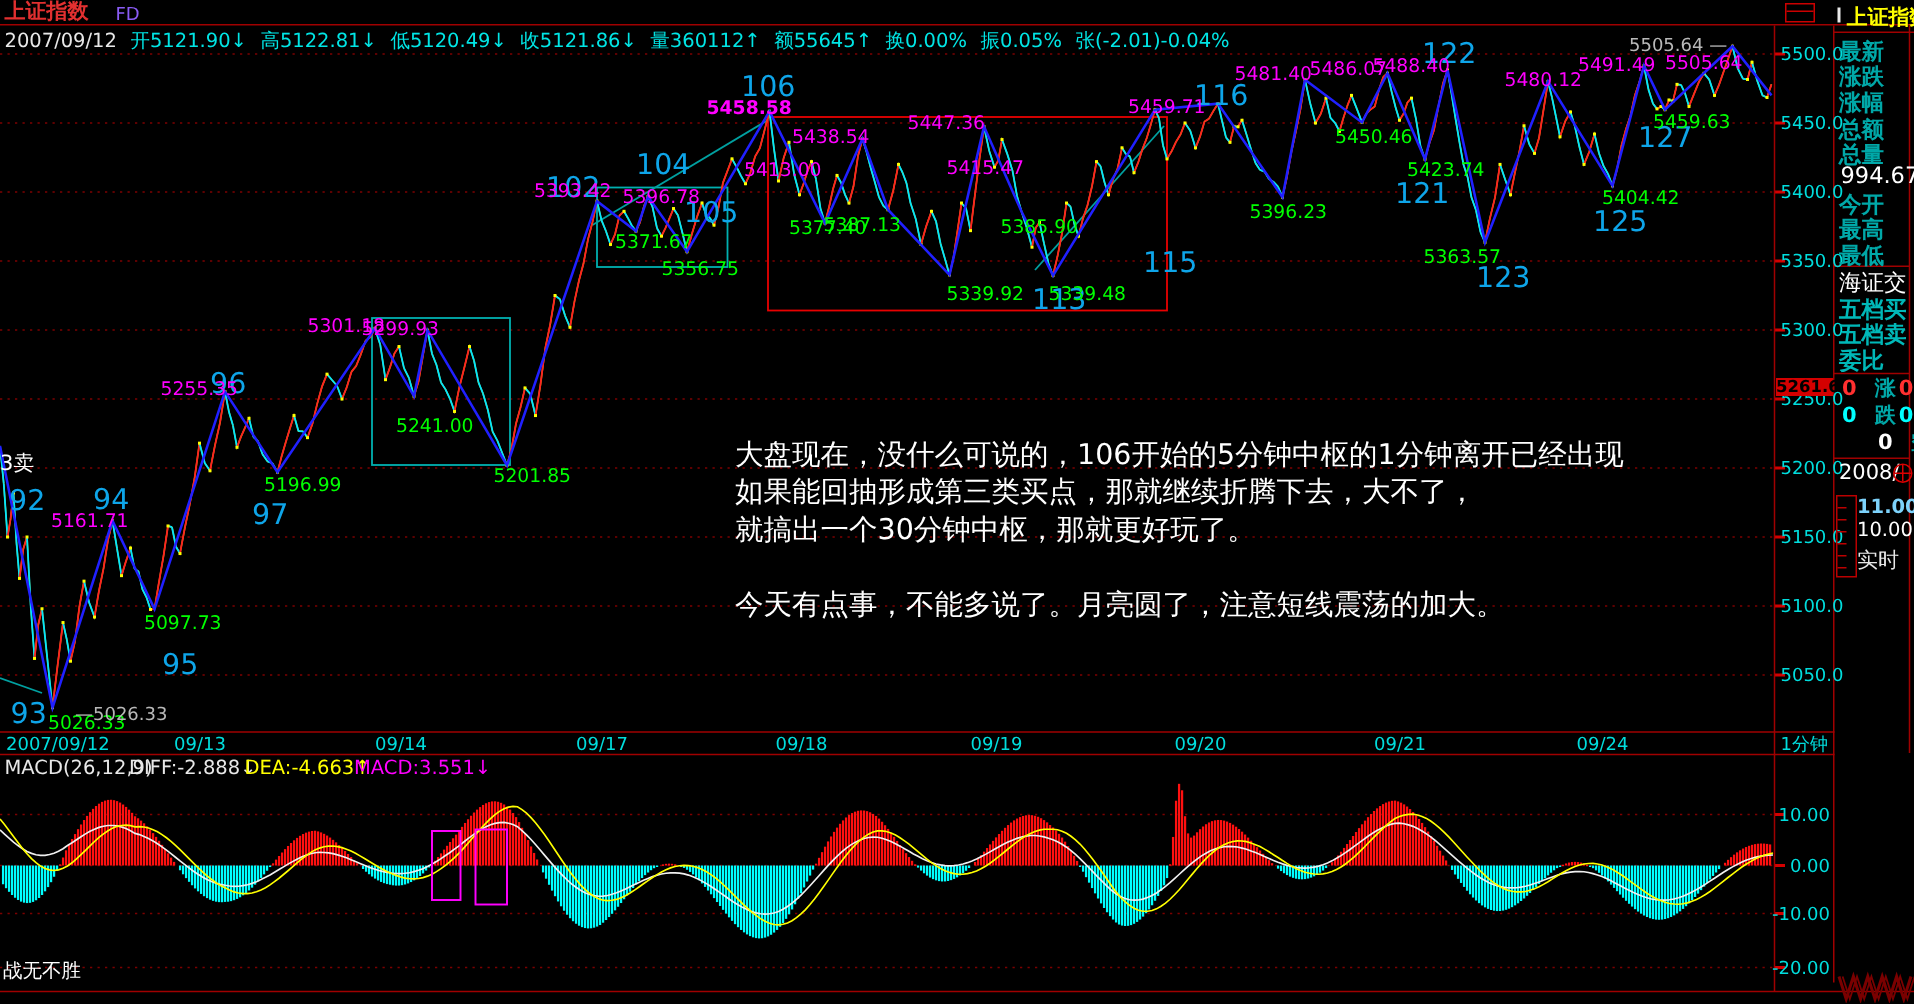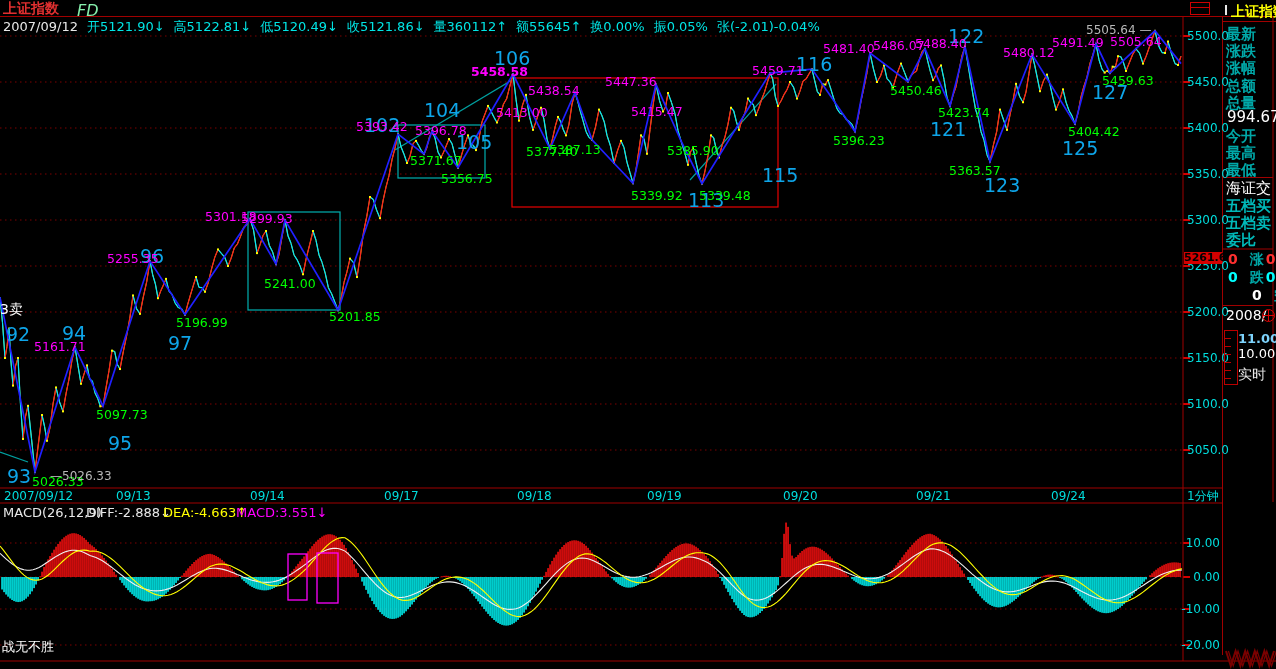--- a/index.html
+++ b/index.html
@@ -35,21 +35,21 @@
   #ruler-icon{position:absolute;left:2px;top:330px;width:12px;height:53px;border:1px solid #bb0000;}
   #ruler-icon i{display:block;height:7px;border-bottom:1px solid #bb0000;width:6px;}
 </style>
 </head>
 <body>
 
 <div id="app">
 
   <div>
     <span class="lbl" style="left:3px;top:1px;font-size:14px;font-weight:bold;color:#e23030;">上证指数</span>
-    <span class="lbl" style="left:77px;top:3px;font-size:16px;color:#86efac;font-style:italic;">FD</span>
+    <span class="lbl" style="left:77px;top:3px;font-size:12px;color:#8b5cf6;">FD</span>
     <div id="info-bar"><span style="color: rgb(232, 232, 232);">2007/09/12</span><span style="color: rgb(0, 229, 229);">开5121.90↓</span><span style="color: rgb(0, 229, 229);">高5122.81↓</span><span style="color: rgb(0, 229, 229);">低5120.49↓</span><span style="color: rgb(0, 229, 229);">收5121.86↓</span><span style="color: rgb(0, 229, 229);">量360112↑</span><span style="color: rgb(0, 229, 229);">额55645↑</span><span style="color: rgb(0, 229, 229);">换0.00%</span><span style="color: rgb(0, 229, 229);">振0.05%</span><span style="color: rgb(0, 229, 229);">张(-2.01)-0.04%</span></div>
   </div>
 
   <svg id="chart-svg" width="1276" height="669">
       <g>
         <line x1="0" y1="36" x2="1183" y2="36" stroke="#7c0000" stroke-width="1" stroke-dasharray="1.5,3.5"></line>
         <line x1="1183" y1="36" x2="1190" y2="36" stroke="#d40000" stroke-width="2"></line>
         <line x1="0" y1="82" x2="1183" y2="82" stroke="#7c0000" stroke-width="1" stroke-dasharray="1.5,3.5"></line>
         <line x1="1183" y1="82" x2="1190" y2="82" stroke="#d40000" stroke-width="2"></line>
         <line x1="0" y1="128" x2="1183" y2="128" stroke="#7c0000" stroke-width="1" stroke-dasharray="1.5,3.5"></line>
@@ -1268,20 +1268,27 @@
       <div class="lbl lo" style="left: 699px; top: 189px;">5339.48</div>
       <div class="lbl lo" style="left: 833px; top: 134px;">5396.23</div>
       <div class="lbl lo" style="left: 890px; top: 84px;">5450.46</div>
       <div class="lbl lo" style="left: 938px; top: 106px;">5423.74</div>
       <div class="lbl lo" style="left: 949px; top: 164px;">5363.57</div>
       <div class="lbl lo" style="left: 1068px; top: 125px;">5404.42</div>
       <div class="lbl lo" style="left: 1102px; top: 74px;">5459.63</div>
       <div class="lbl gy" style="left: 50px; top: 470px;">—5026.33</div>
       <div class="lbl gy" style="left: 1086px; top: 24px;">5505.64 —</div>
     </div>
+  <div id="annotation">
+      <div style="height: 25px;">大盘现在，没什么可说的，106开始的5分钟中枢的1分钟离开已经出现</div>
+      <div style="height: 25px;">如果能回抽形成第三类买点，那就继续折腾下去，大不了，</div>
+      <div style="height: 25px;">就搞出一个30分钟中枢，那就更好玩了。</div>
+      <div style="height: 25px;"></div>
+      <div style="height: 25px;">今天有点事，不能多说了。月亮圆了，注意短线震荡的加大。</div>
+    </div>
 
   <div id="y-axis">
       <div class="lbl ax" style="left: 1187px; top: 30px;">5500.0</div>
       <div class="lbl ax" style="left: 1187px; top: 76px;">5450.0</div>
       <div class="lbl ax" style="left: 1187px; top: 122px;">5400.0</div>
       <div class="lbl ax" style="left: 1187px; top: 168px;">5350.0</div>
       <div class="lbl ax" style="left: 1187px; top: 214px;">5300.0</div>
       <div class="lbl ax" style="left: 1187px; top: 260px;">5250.0</div>
       <div class="lbl ax" style="left: 1187px; top: 306px;">5200.0</div>
       <div class="lbl ax" style="left: 1187px; top: 352px;">5150.0</div>

